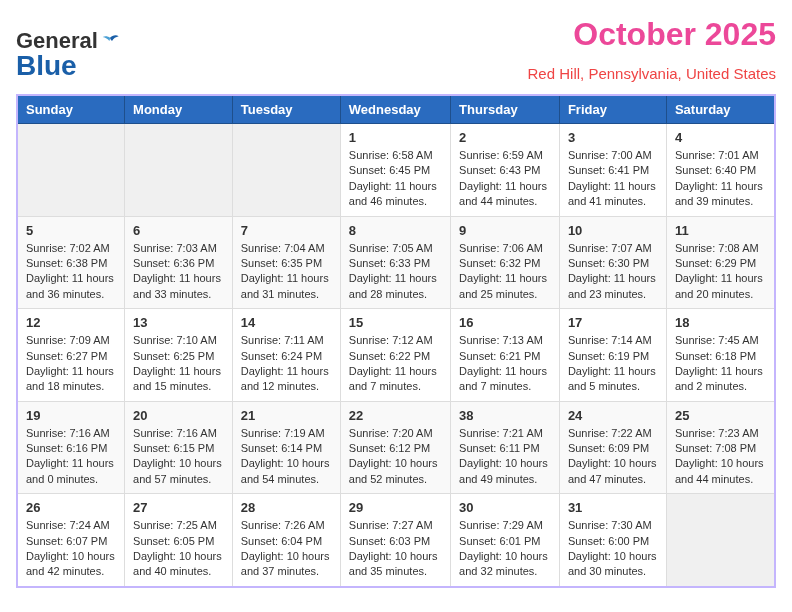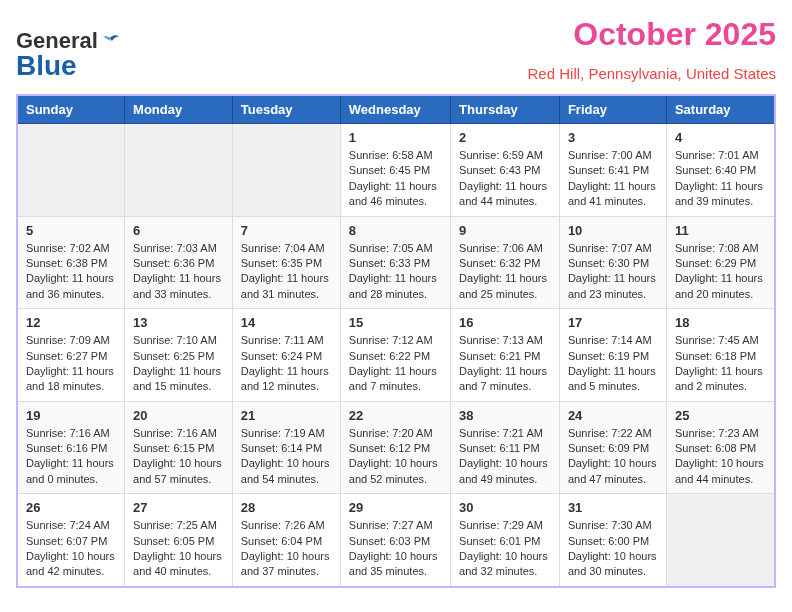--- a/index.html
+++ b/index.html
@@ -221,21 +221,21 @@
         <td>
           <div class="day-num">38</div>
           <div class="day-info"><span>Sunrise: 7:21 AM</span><br><span>Sunset: 6:11 PM</span><br><span>Daylight: 10 hours and 49 minutes.</span></div>
         </td>
         <td>
           <div class="day-num">24</div>
           <div class="day-info"><span>Sunrise: 7:22 AM</span><br><span>Sunset: 6:09 PM</span><br><span>Daylight: 10 hours and 47 minutes.</span></div>
         </td>
         <td>
           <div class="day-num">25</div>
-          <div class="day-info"><span>Sunrise: 7:23 AM</span><br><span>Sunset: 6:08 PM</span><br><span>Daylight: 10 hours and 44 minutes.</span></div>
+          <div class="day-info"><span>Sunrise: 7:23 AM</span><br><span>Sunset: 7:08 PM</span><br><span>Daylight: 10 hours and 44 minutes.</span></div>
         </td>
       </tr>
       <tr>
         <td>
           <div class="day-num">26</div>
           <div class="day-info"><span>Sunrise: 7:24 AM</span><br><span>Sunset: 6:07 PM</span><br><span>Daylight: 10 hours and 42 minutes.</span></div>
         </td>
         <td>
           <div class="day-num">27</div>
           <div class="day-info"><span>Sunrise: 7:25 AM</span><br><span>Sunset: 6:05 PM</span><br><span>Daylight: 10 hours and 40 minutes.</span></div>

